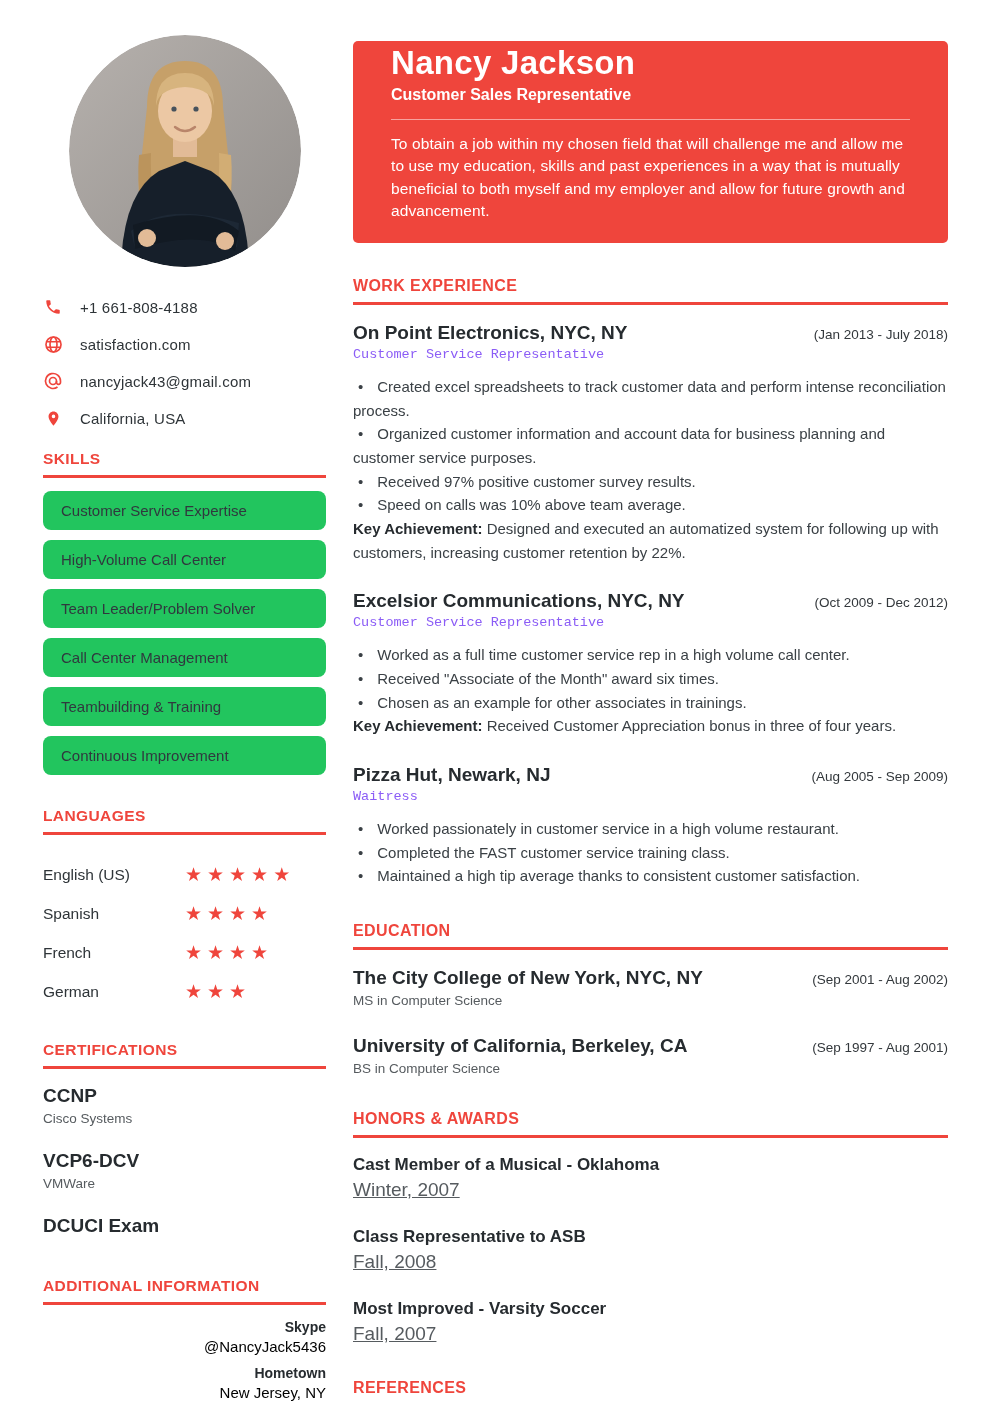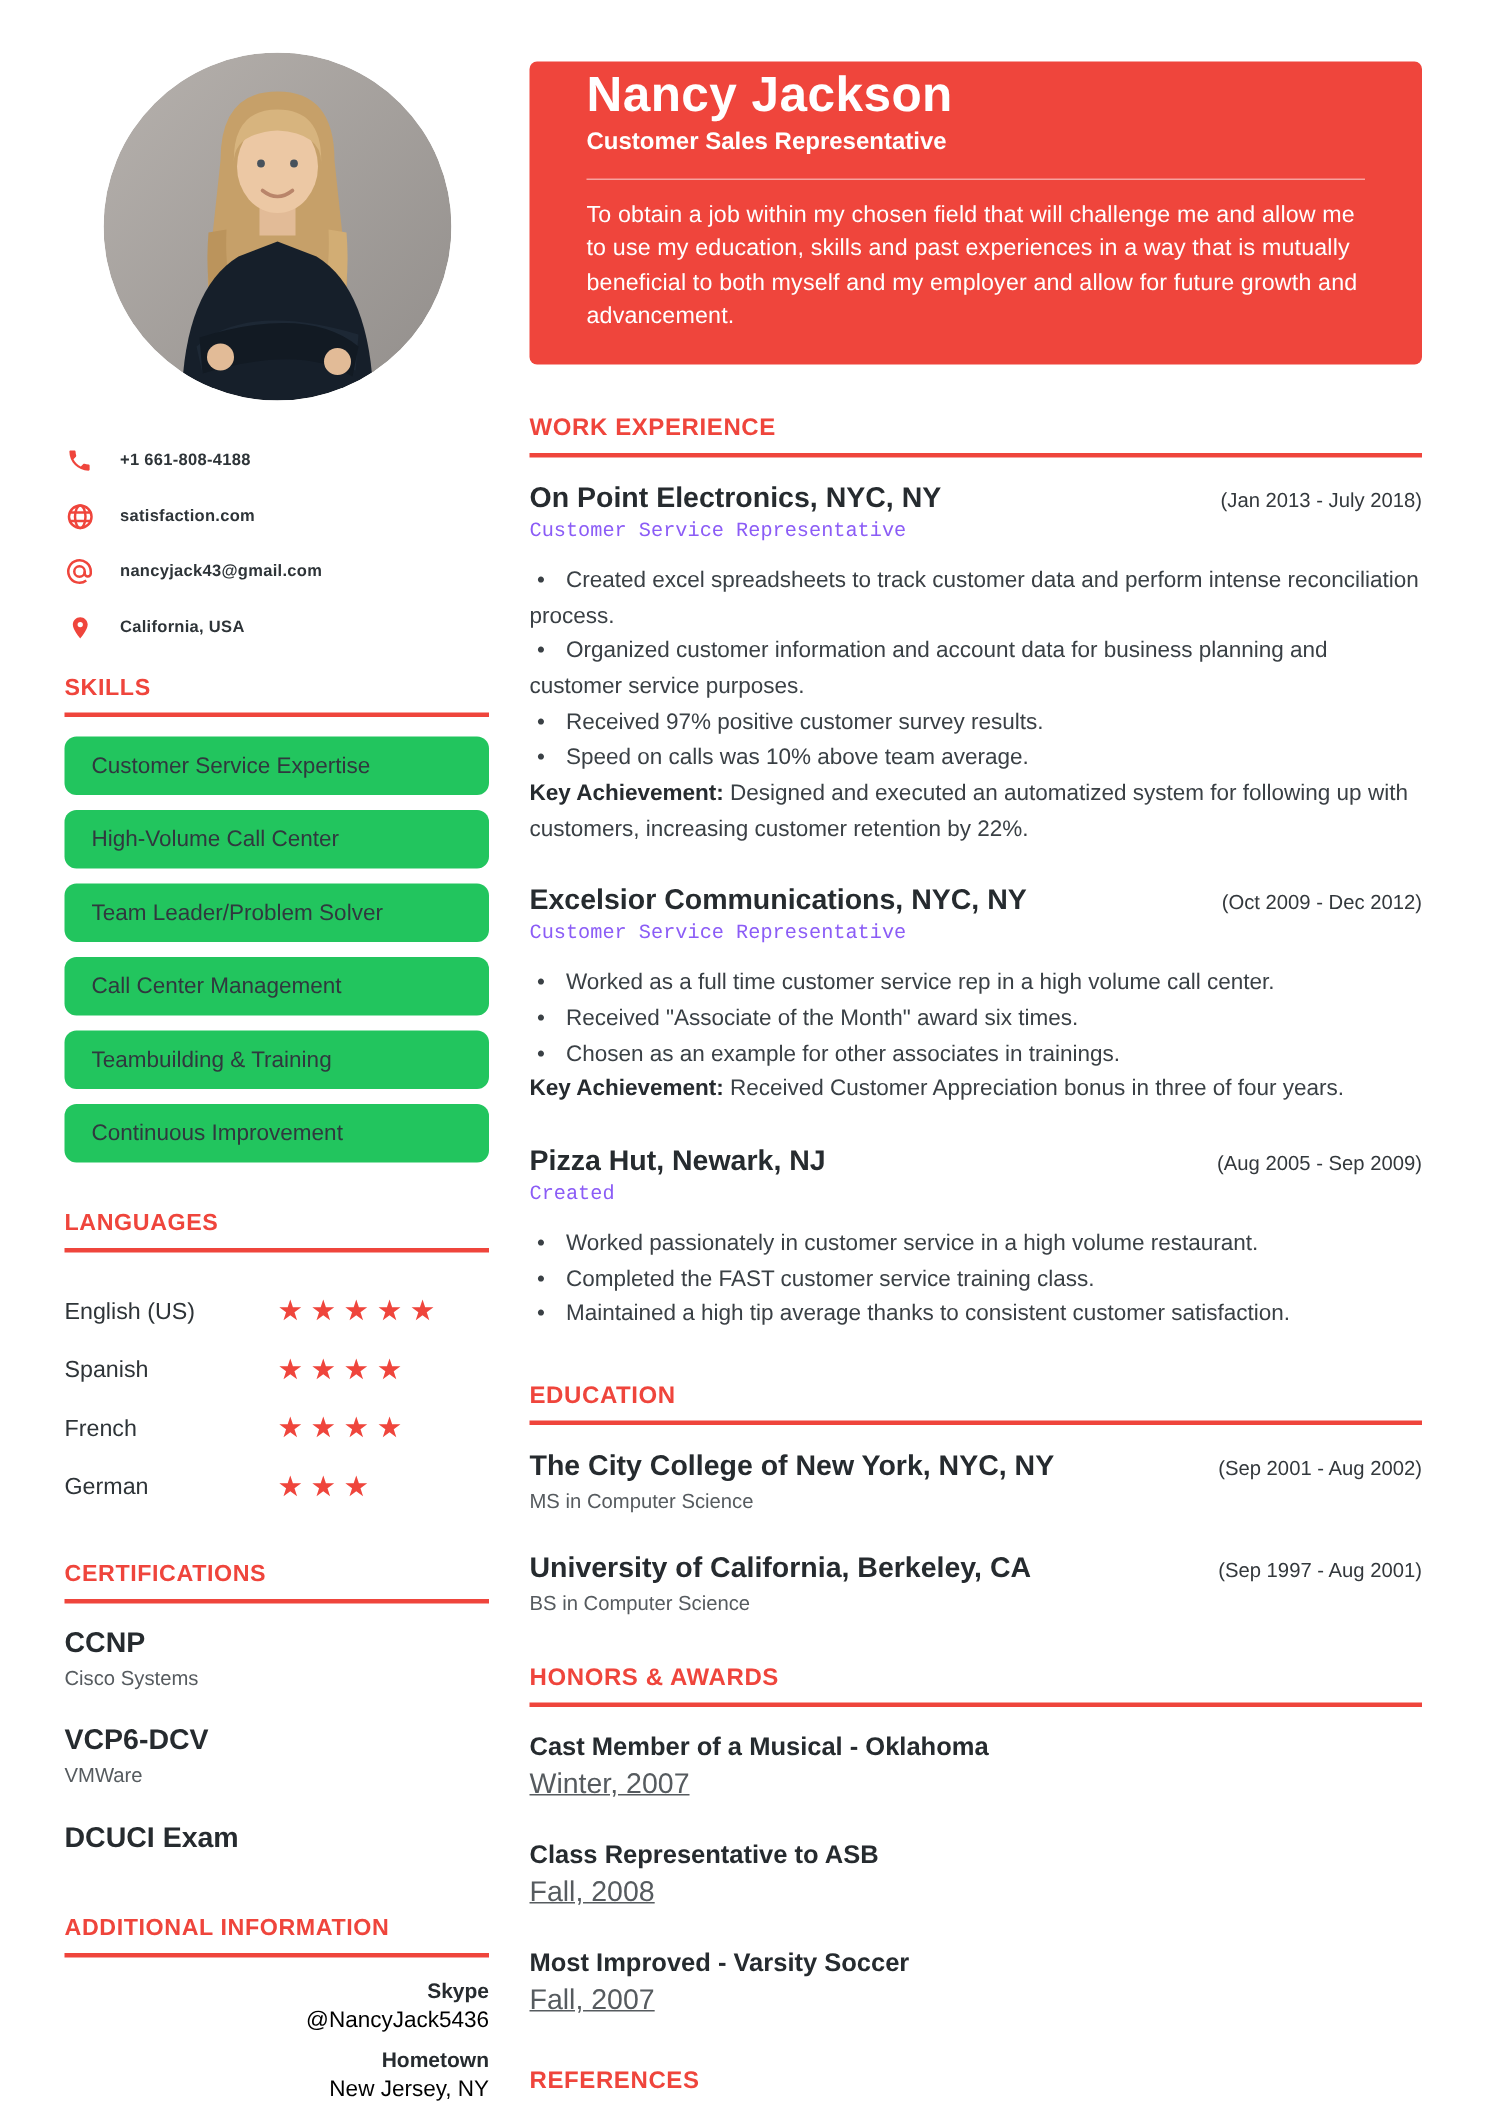--- a/index.html
+++ b/index.html
@@ -8,21 +8,21 @@
   .page { position: relative; width: 992px; height: 1404px; background: #ffffff; overflow: hidden; }
 
   
   .left-col { position: absolute; left: 43px; top: 35px; width: 283px; }
   .photo { width: 232px; height: 232px; margin: 0 auto; border-radius: 50%; overflow: hidden; }
   .photo svg { display: block; }
 
   .contact { margin-top: 30px; }
   .contact-row { display: flex; align-items: center; margin-bottom: 17px; }
   .cicon { width: 20px; height: 20px; flex: 0 0 20px; margin-right: 17px; display: flex; align-items: center; justify-content: center; }
-  .ctext { font-size: 11px; color: #2e3438; letter-spacing: 0.2px; font-weight: bold; }
+  .ctext { font-size: 15px; color: #2e3438; letter-spacing: 0.2px; }
 
   .side-section { margin-top: 22px; }
   .side-head { font-size: 15.5px; font-weight: bold; color: #ef453c; letter-spacing: 0.4px; }
   .side-rule { height: 3px; background: #ef453c; margin-top: 7px; margin-bottom: 0; border: 0; }
 
   .pills { margin-top: 13px; }
   .pill { background: #22c55e; border-radius: 8px; height: 39px; display: flex; align-items: center;
           padding: 0 18px; margin-bottom: 10px; font-size: 15px; color: #30383e; }
 
   .langs { margin-top: 20px; }
@@ -272,21 +272,21 @@
           <div class="bullet"><span class="dot">•</span><span>Chosen as an example for other associates in trainings.</span></div>
         </div>
         <div class="key-line"><span class="key-label">Key Achievement:</span><span> Received Customer Appreciation bonus in three of four years.</span></div>
       </article>
 
       <article class="job">
         <div class="job-top">
           <span class="job-company">Pizza Hut, Newark, NJ</span>
           <span class="job-dates">(Aug 2005 - Sep 2009)</span>
         </div>
-        <div class="job-role">Created</div>
+        <div class="job-role">Waitress</div>
         <div class="job-bullets">
           <div class="bullet"><span class="dot">•</span><span>Worked passionately in customer service in a high volume restaurant.</span></div>
           <div class="bullet"><span class="dot">•</span><span>Completed the FAST customer service training class.</span></div>
           <div class="bullet"><span class="dot">•</span><span>Maintained a high tip average thanks to consistent customer satisfaction.</span></div>
         </div>
       </article>
     </section>
 
     <section class="main-section">
       <h2 class="main-head">EDUCATION</h2>

